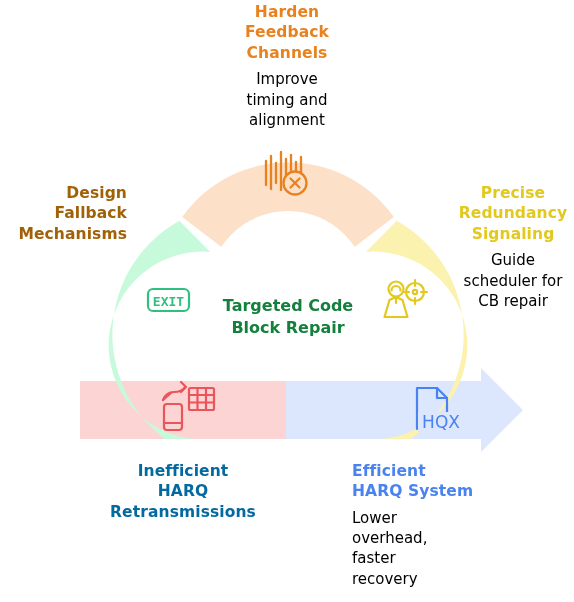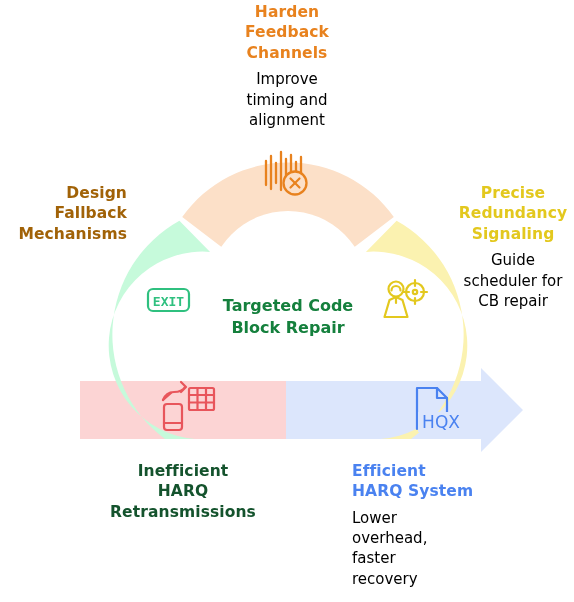--- a/index.html
+++ b/index.html
@@ -223,21 +223,21 @@
   <div class="label-group" id="grp-right">
     <div class="label-title" style="color:#E3C81E">Precise
 Redundancy
 Signaling</div>
     <div class="label-desc">Guide
 scheduler for
 CB repair</div>
   </div>
 
   <div class="label-group" id="grp-bl">
-    <div class="label-title" style="color:#14532d">Inefficient
+    <div class="label-title" style="color:#0369a1">Inefficient
 HARQ
 Retransmissions</div>
   </div>
 
   <div class="label-group" id="grp-br">
     <div class="label-title" style="color:#4A82F0">Efficient
 HARQ System</div>
     <div class="label-desc">Lower
 overhead,
 faster

